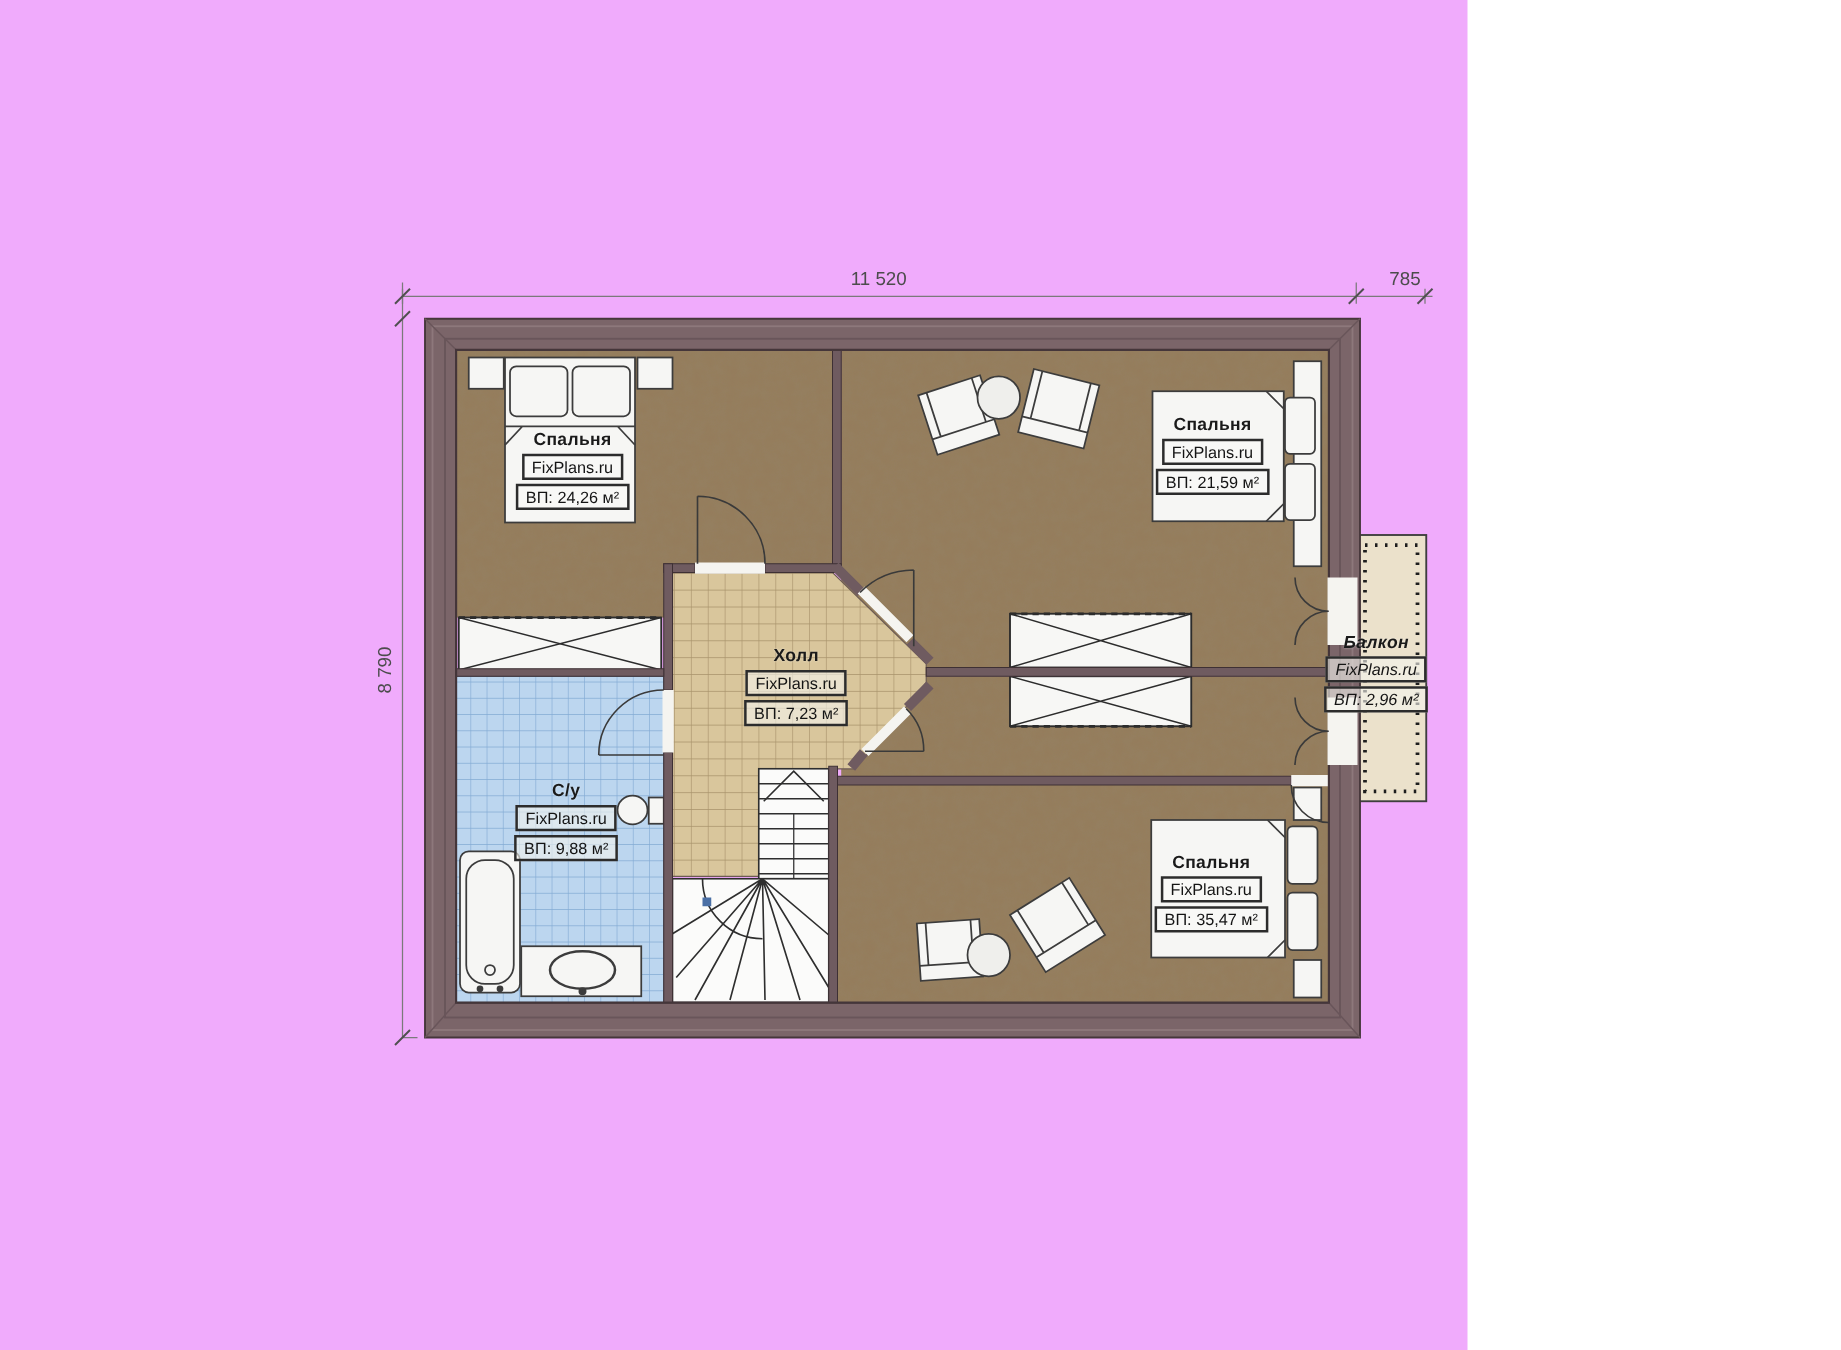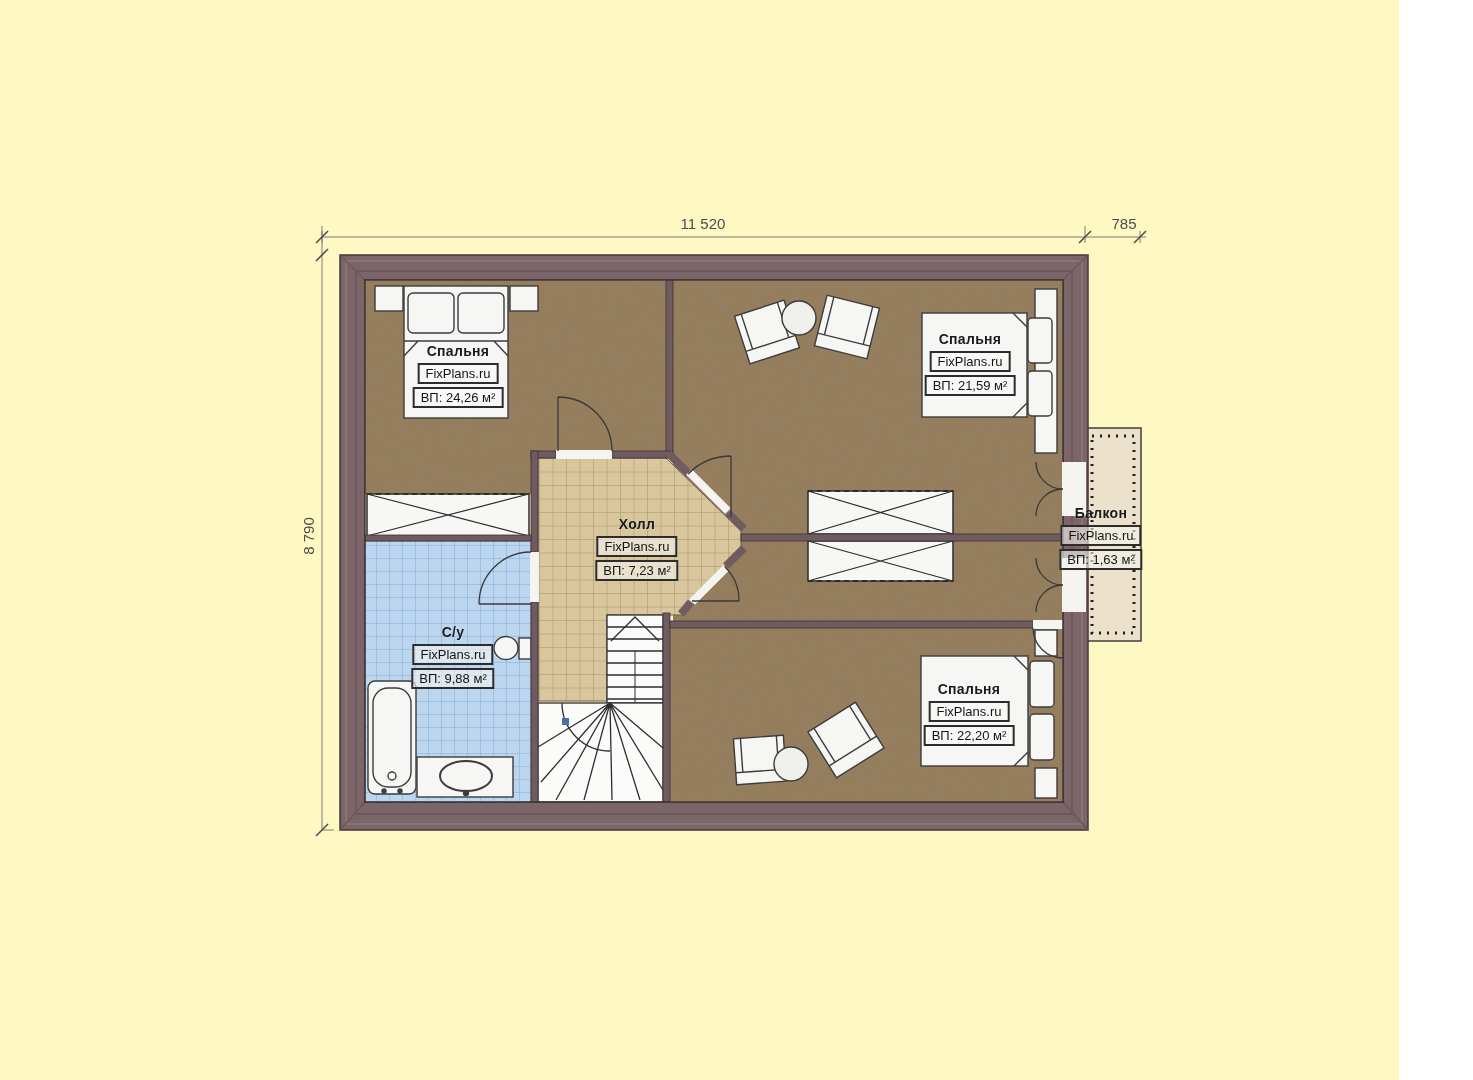--- a/index.html
+++ b/index.html
@@ -1,16 +1,16 @@
 <!DOCTYPE html>
 <html><head>
 <meta charset="utf-8">
 <style>
   html,body{margin:0;padding:0;background:#ffffff;}
-  #stage{position:relative;width:1399px;height:1080px;background:#fef9c3;overflow:hidden;
+  #stage{position:relative;width:1174px;height:1080px;background:#f0abfc;overflow:hidden;
          font-family:"Liberation Sans",sans-serif;}
   #plan-svg{position:absolute;left:0;top:0;z-index:1;}
   .room-label{position:absolute;transform:translateX(-50%);display:flex;flex-direction:column;
               align-items:center;z-index:3;pointer-events:none;}
   .room-name{font-size:14px;font-weight:bold;color:#1a1a1a;letter-spacing:.3px;margin-bottom:1px;
              text-shadow:0 0 2px rgba(255,255,255,.5);}
   .label-box{background:rgba(244,243,238,.62);border:2px solid #2c2c2c;padding:0 6px;
              font-size:13px;line-height:17px;color:#141414;margin-top:3px;white-space:nowrap;}
   .room-label.on-bed .label-box{background:rgba(248,248,246,.85);}
   .dim-label{position:absolute;font-size:15px;color:#4c4c4c;transform:translateX(-50%);
@@ -242,22 +242,22 @@
 
   <div class="room-label" style="left:453px;top:624px;">
     <div class="room-name">С/у</div>
     <div class="label-box">FixPlans.ru</div>
     <div class="label-box">ВП: 9,88 м²</div>
   </div>
 
   <div class="room-label on-bed" style="left:969px;top:681px;">
     <div class="room-name">Спальня</div>
     <div class="label-box">FixPlans.ru</div>
-    <div class="label-box">ВП: 22,20 м²</div>
-  </div>
-
-  <div class="room-label" style="left:1101px;top:505px;">
+    <div class="label-box">ВП: 35,47 м²</div>
+  </div>
+
+  <div class="room-label" style="left:1101px;top:505px;font-style:italic;">
     <div class="room-name">Балкон</div>
     <div class="label-box">FixPlans.ru</div>
-    <div class="label-box">ВП: 1,63 м²</div>
+    <div class="label-box">ВП: 2,96 м²</div>
   </div>
 
 </div>
 
 </body></html>

